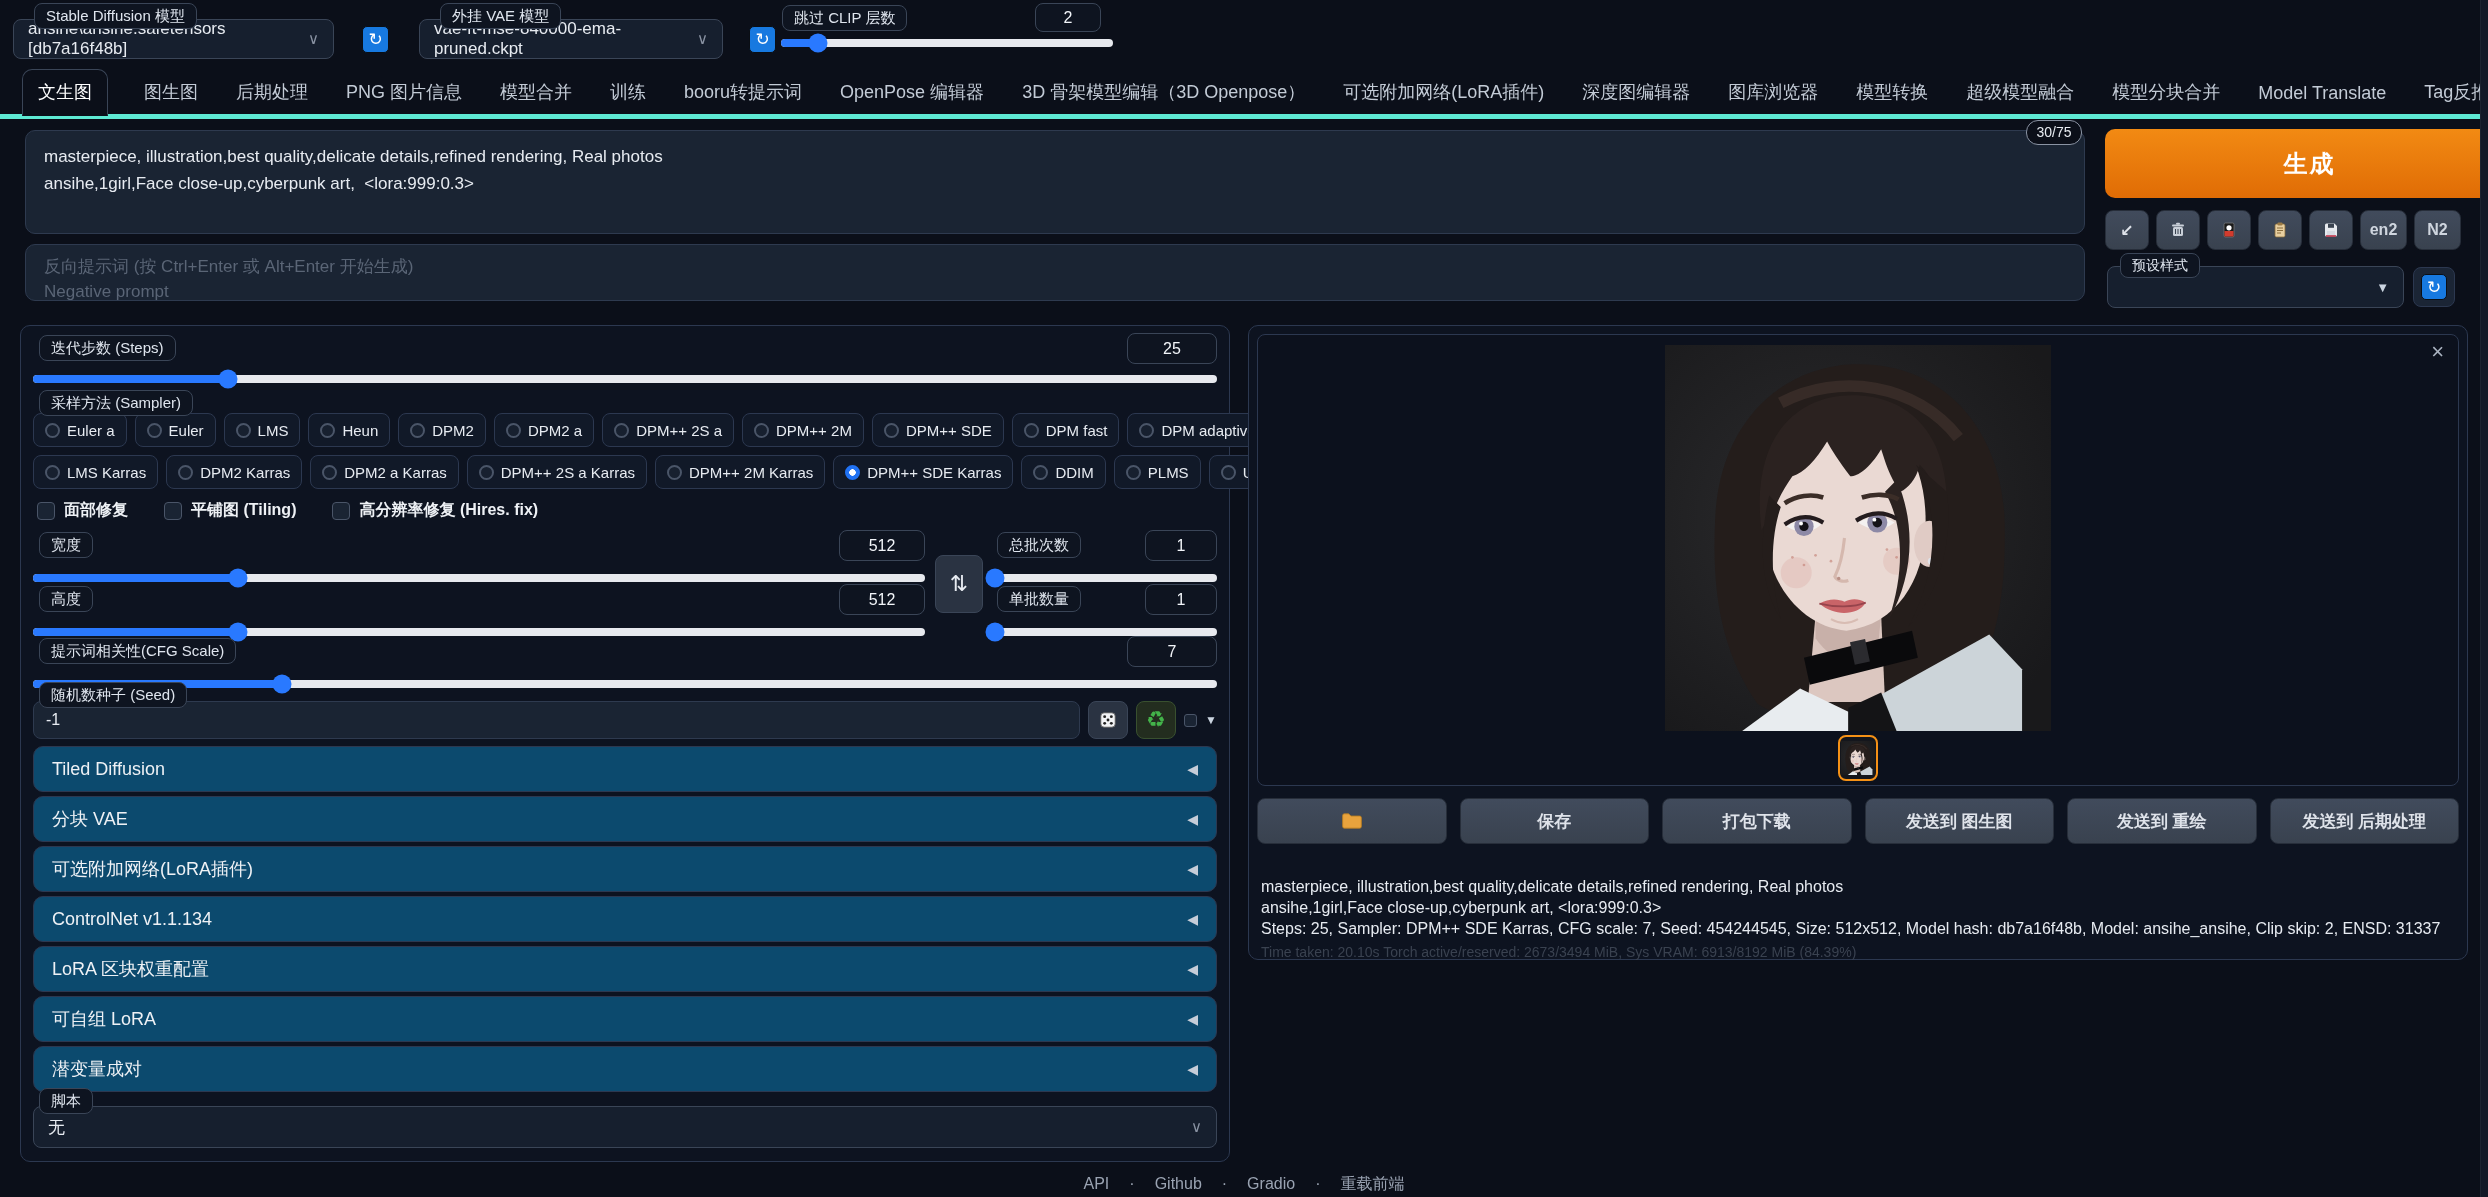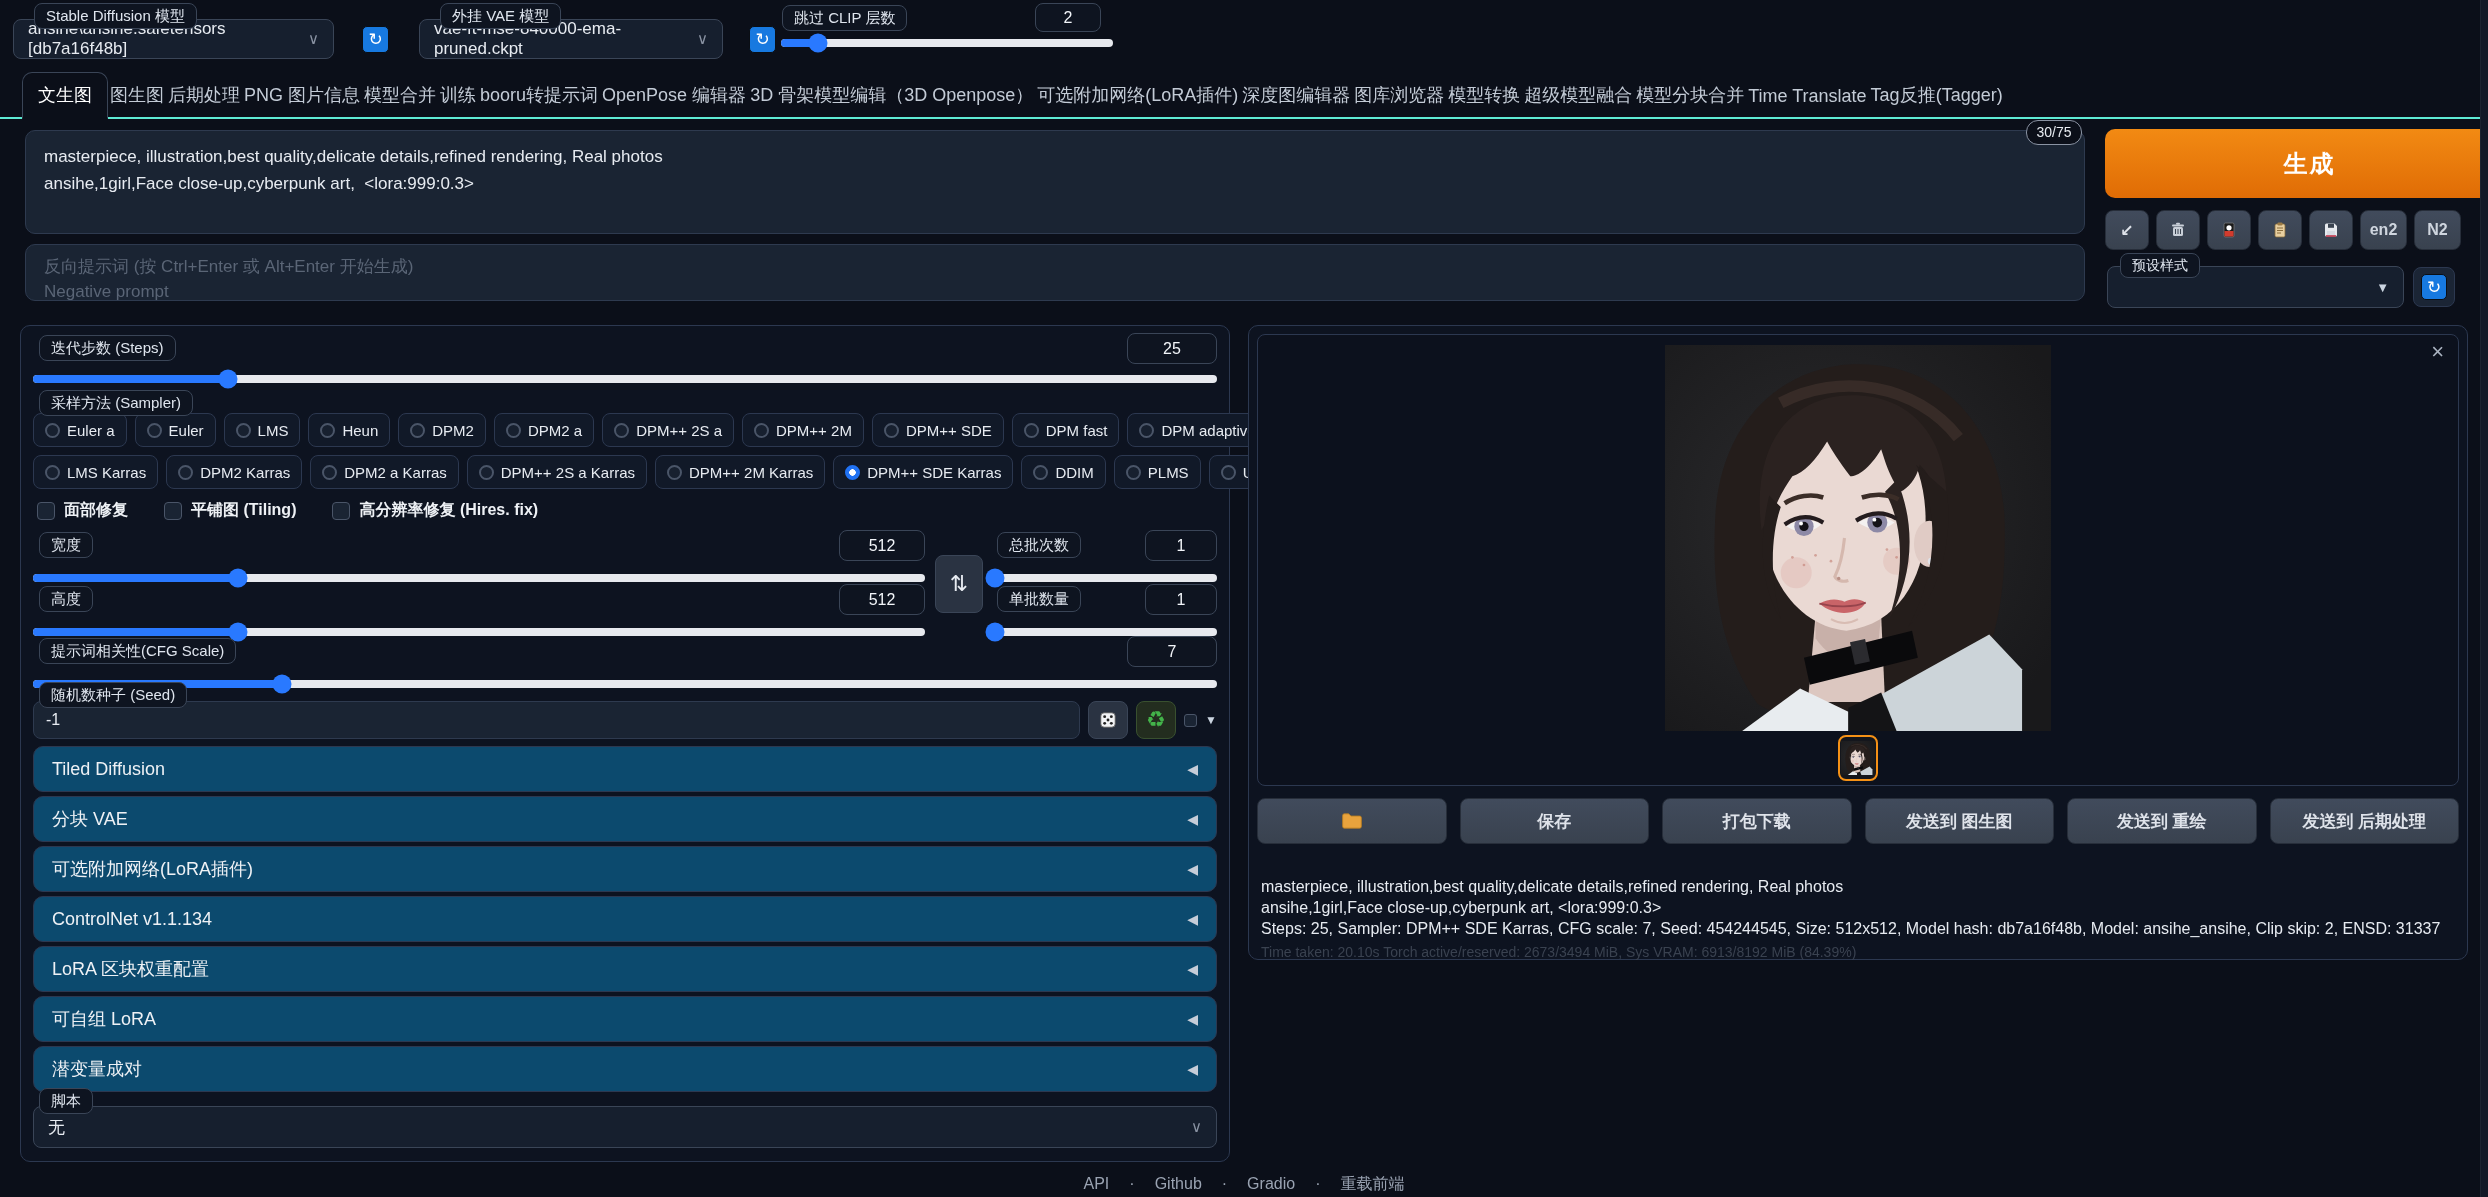--- a/index.html
+++ b/index.html
@@ -39,21 +39,21 @@
   .lbl-sd  { left:34px;  top:3px; }
   .lbl-vae { left:440px; top:3px; }
   .lbl-clip{ left:782px; top:5px; }
   .rf1 { position:absolute; left:362px; top:26px; width:27px; height:27px; }
   .rf2 { position:absolute; left:749px; top:26px; width:27px; height:27px; }
   .clip-value { left:1035px; top:3px; width:66px; height:29px; line-height:27px; }
   .clip-slider { left:781px; top:39px; width:332px; }
 
   
   .tabbar { position:absolute; left:0; top:66px; width:100%; height:53px; display:flex; align-items:flex-end;
-    padding:0 0 0 22px; border-bottom:2px solid #5eead4; }
+    gap:34px; padding:0 0 0 22px; border-bottom:5px solid #5eead4; }
   .tab { font-size:18px; color:#c3cbd6; padding:10px 2px; white-space:nowrap; cursor:pointer; }
   .tab.active { background:#0b0f19; border:1px solid #3a4557; border-bottom:2px solid #0b0f19; border-radius:10px 10px 0 0;
     color:#ffffff; padding:10px 15px; margin-bottom:-2px; }
 
   
   .counter { position:absolute; left:2026px; top:120px; width:56px; height:25px; z-index:4; background:#0b0f19;
     border:1px solid #8a93a3; border-radius:12px; font-size:14px; color:#e7ebf1; text-align:center; line-height:23px; }
   .ta { position:absolute; left:25px; width:2060px; background:#1a2433; border:1px solid #2e3a4f; border-radius:10px;
     padding:12px 18px; font-size:17px; line-height:27px; color:#e7ebf1; white-space:pre-wrap; }
   .ta-prompt { top:130px; height:104px; }
@@ -236,21 +236,21 @@
     <div class="tab">训练</div>
     <div class="tab">booru转提示词</div>
     <div class="tab">OpenPose 编辑器</div>
     <div class="tab">3D 骨架模型编辑（3D Openpose）</div>
     <div class="tab">可选附加网络(LoRA插件)</div>
     <div class="tab">深度图编辑器</div>
     <div class="tab">图库浏览器</div>
     <div class="tab">模型转换</div>
     <div class="tab">超级模型融合</div>
     <div class="tab">模型分块合并</div>
-    <div class="tab">Time Translate</div>
+    <div class="tab">Model Translate</div>
     <div class="tab">Tag反推(Tagger)</div>
 
   </div>
 
   <div class="counter">30/75</div>
   <div class="ta ta-prompt"><div>masterpiece, illustration,best quality,delicate details,refined rendering, Real photos</div><div>ansihe,1girl,Face close-up,cyberpunk art,  &lt;lora:999:0.3&gt;</div></div>
   <div class="ta ta-neg"><div>反向提示词 (按 Ctrl+Enter 或 Alt+Enter 开始生成)</div><div>Negative prompt</div></div>
 
   <button class="generate-btn">生成</button>
   <div class="icon-row">

